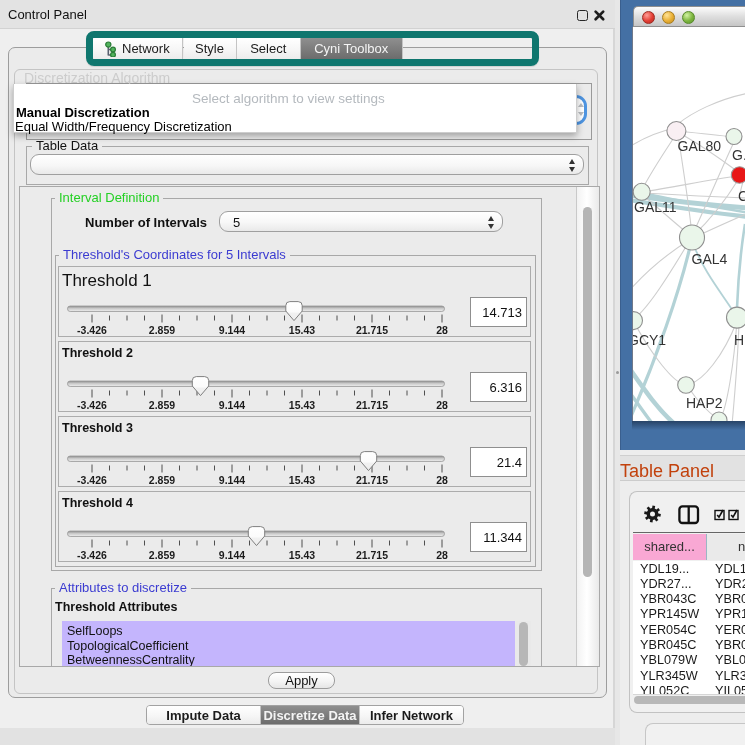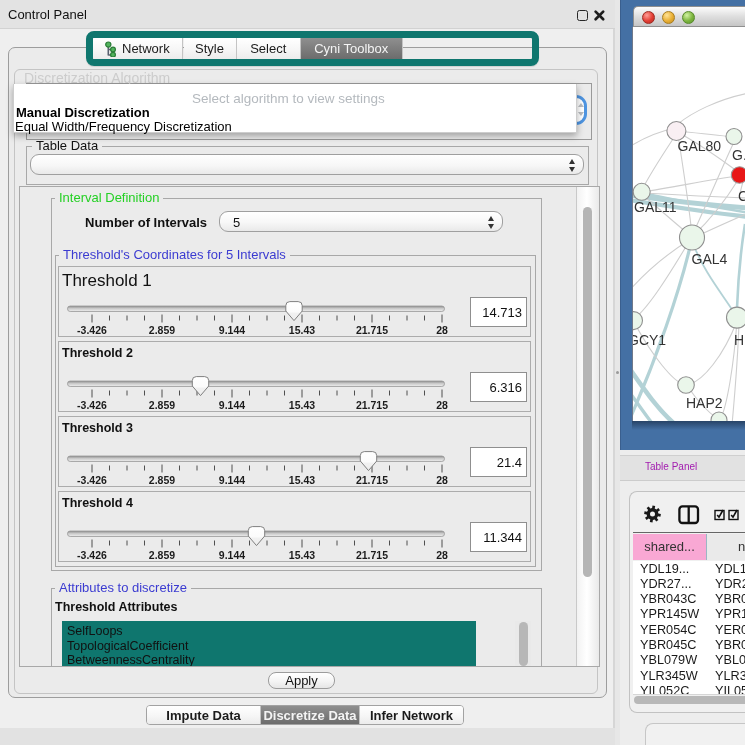--- a/index.html
+++ b/index.html
@@ -272,21 +272,21 @@
     </svg>
  <div class="a" style="left:3px;top:4px;font-size:12.5px;font-weight:bold;color:#111">Threshold 4</div>
  <div class="a vbox" style="left:411px;top:30px">
       <span>11.344</span>
     </div>
 </div>
 
 <div class="grp" style="left:51px;top:588px;width:491px;height:79px;border-bottom:none"></div>
 <div class="glab" style="left:55px;top:582px;color:#3b3bd1">Attributes to discretize</div>
 <div class="a" style="left:55px;top:600px;font-size:12.5px;font-weight:bold;color:#111">Threshold Attributes</div>
-<div class="a" style="left:62px;top:621px;width:414px;height:45px;background:#0f766e;overflow:hidden;font-size:12.5px;color:#111">
+<div class="a" style="left:62px;top:621px;width:453px;height:45px;background:#c4b5fd;overflow:hidden;font-size:12.5px;color:#111">
  <div style="padding:3px 0 0 5px;line-height:14.5px">SelfLoops<br>TopologicalCoefficient<br>BetweennessCentrality</div>
 </div>
 <div class="a" style="left:515px;top:621px;width:16px;height:45px;background:#e9e9e9"></div>
 <div class="a" style="left:518.5px;top:622px;width:9px;height:44px;background:#b7b7b7;border-radius:4.5px"></div>
 
 <div class="a" style="left:268px;top:672px;width:67px;height:17px;border:1px solid #9c9c9c;border-radius:8px;background:linear-gradient(#ffffff,#f4f4f4 55%,#e6e6e6);box-sizing:border-box;text-align:center;font-size:13px;color:#111;line-height:15px">Apply</div>
 
 <div class="a" style="left:146px;top:705px;width:316px;height:18px;border:1px solid #a2a2a2;border-radius:4px;overflow:hidden;font-weight:bold">
  <div class="seg" style="left:0;width:114px;font-weight:bold">Impute Data</div>
  <div class="seg segd" style="left:114px;width:99px;font-weight:bold">Discretize Data</div>
@@ -353,21 +353,21 @@
     <text x="1" y="184.5" font-size="14" fill="#333" font-family="Liberation Sans,sans-serif">GAL11</text>
     <text x="58.5" y="236.5" font-size="14" fill="#333" font-family="Liberation Sans,sans-serif">GAL4</text>
     <text x="-5" y="317.5" font-size="14" fill="#333" font-family="Liberation Sans,sans-serif">GCY1</text>
     <text x="101" y="317.5" font-size="14" fill="#333" font-family="Liberation Sans,sans-serif">H</text>
     <text x="53" y="380.5" font-size="14" fill="#333" font-family="Liberation Sans,sans-serif">HAP2</text>
   </svg>
 <div class="a" style="left:632px;top:421px;width:113px;height:9px;background:linear-gradient(rgba(15,30,52,0.55),rgba(15,30,52,0))"></div>
 
 <div class="a" style="left:620px;top:450px;width:125px;height:5px;background:#ededed"></div>
 <div class="a" style="left:620px;top:455px;width:125px;height:26px;background:#e2e2e2;border-top:1px solid #cfcfcf;border-bottom:1px solid #cccccc;box-sizing:border-box"></div>
-<div class="a" style="left:645px;top:461px;font-size:10px;color:#a21caf">Table Panel</div>
+<div class="a" style="left:620px;top:461px;font-size:18px;color:#c2410c">Table Panel</div>
 <div class="a" style="left:620px;top:481px;width:125px;height:264px;background:#ededed"></div>
 
 <div class="a" style="left:629px;top:491px;width:116px;height:222px;background:#f0f0f0;border:1px solid #c2c2c2;border-right:none;border-radius:8px 0 0 8px;box-sizing:border-box"></div>
 <svg class="a" style="left:644px;top:505px" width="18" height="19">
     <path d="M8.5 0.6 L11.2 1.1 L10.7 3.5 L12.4 4.6 L14.4 3.1 L16.0 5.3 L13.9 6.7 L14.4 8.6 L16.9 9.0 L16.4 11.7 L14.0 11.2 L12.9 12.9 L14.4 14.9 L12.2 16.5 L10.8 14.4 L8.9 14.9 L8.5 17.4 L5.8 16.9 L6.3 14.5 L4.6 13.4 L2.6 14.9 L1.0 12.7 L3.1 11.3 L2.6 9.4 L0.1 9.0 L0.6 6.3 L3.0 6.8 L4.1 5.1 L2.6 3.1 L4.8 1.5 L6.2 3.6 L8.1 3.1 Z M11.0 9.0 A2.5 2.5 0 1 0 6.0 9.0 A2.5 2.5 0 1 0 11.0 9.0 Z" fill="#191919" fill-rule="evenodd"></path>
   </svg>
 <svg class="a" style="left:678px;top:505px" width="22" height="20">
     <rect x="1.4" y="1.4" width="18.6" height="16.6" rx="3" fill="none" stroke="#111" stroke-width="2.3"></rect>
     <line x1="10.7" y1="1.4" x2="10.7" y2="18" stroke="#111" stroke-width="2.3"></line>
   </svg>

